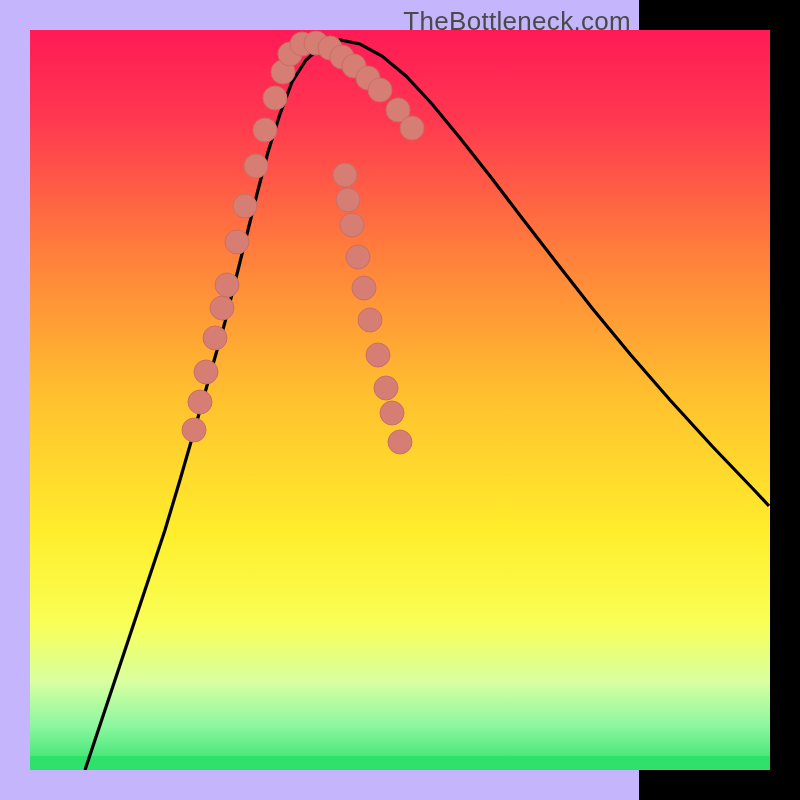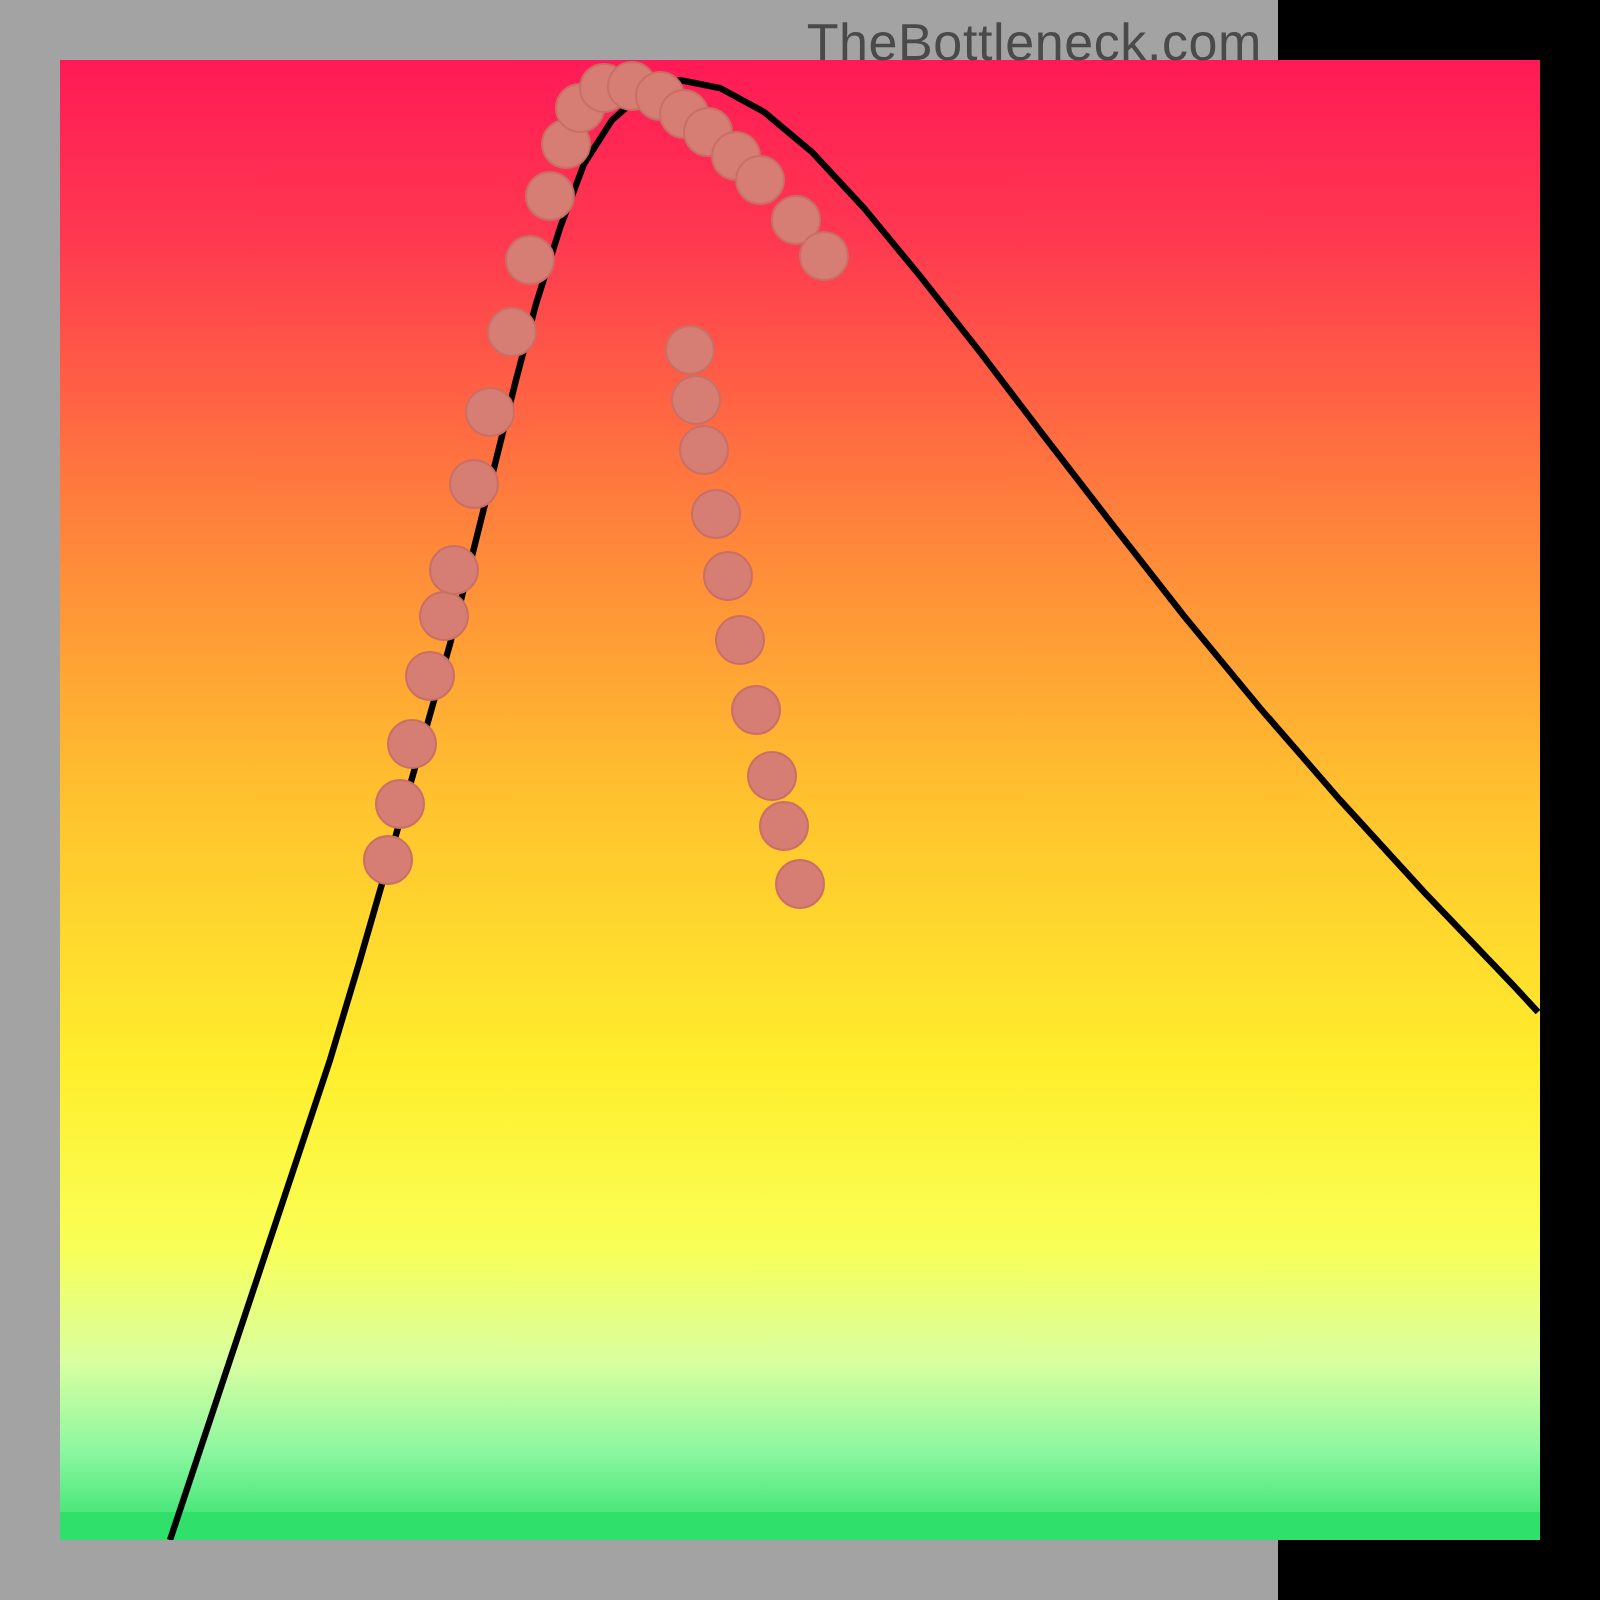--- a/index.html
+++ b/index.html
@@ -1,21 +1,21 @@
 <!DOCTYPE html>
 <html><head>
 <meta charset="utf-8">
 <style>
   * { margin: 0; padding: 0; box-sizing: border-box; }
   html, body { width: 800px; height: 800px; overflow: hidden; background: #000; }
   .frame {
     position: absolute;
     left: 0; top: 0;
     width: 639px; height: 800px;
-    background: #a3a3a3;
+    background: #c4b5fd;
   }
   .plot {
     position: absolute;
     left: 30px; top: 30px;
     width: 740px; height: 740px;
     overflow: hidden;
   }
   .watermark {
     position: absolute;
     top: 6px; right: 8px;

